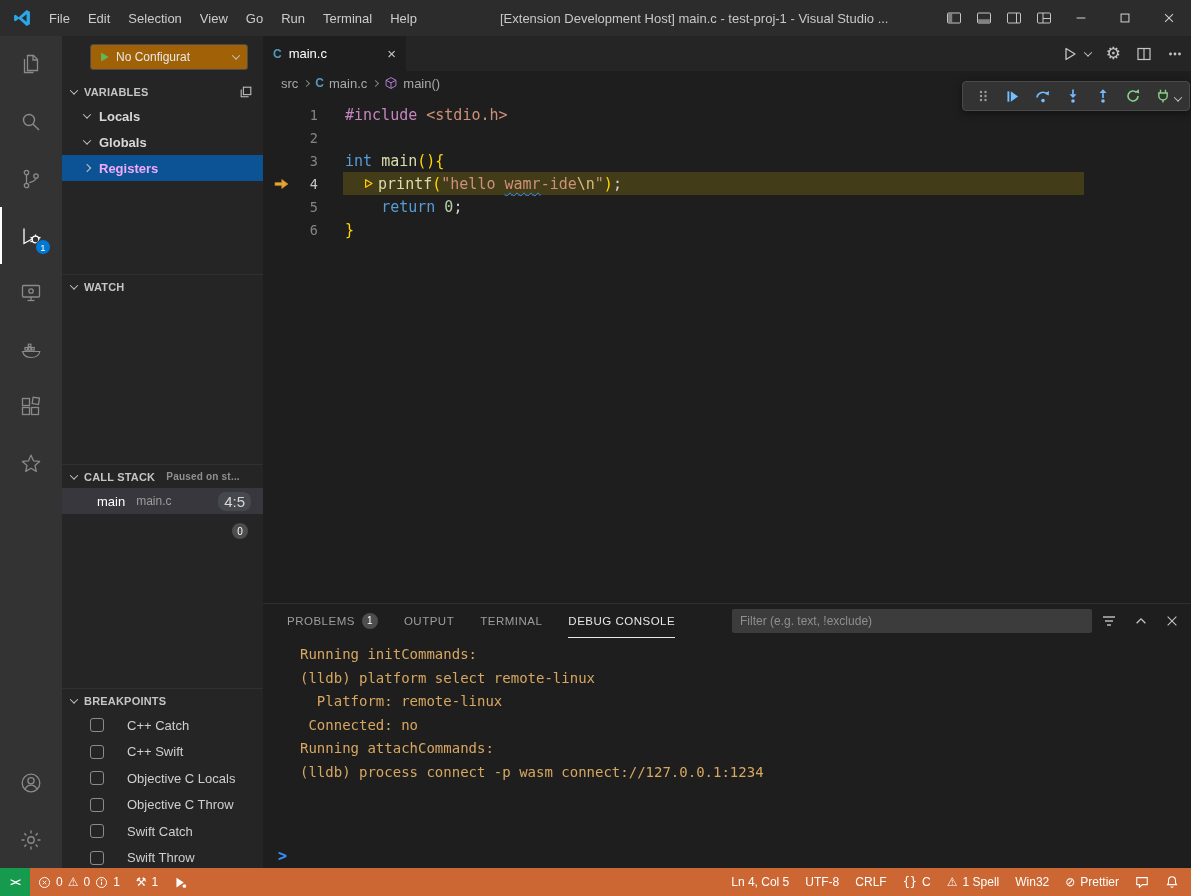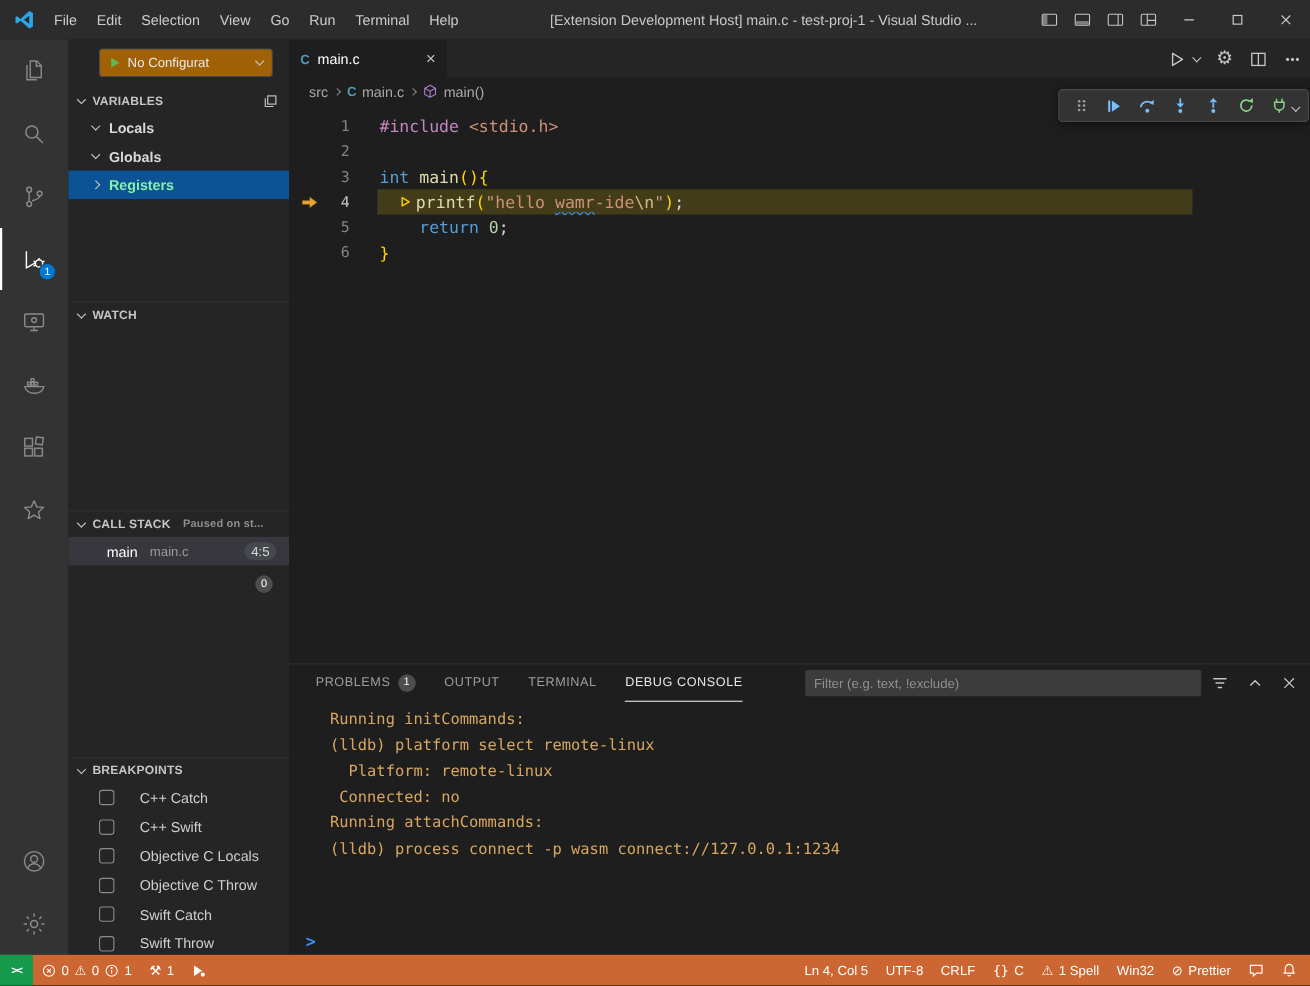--- a/index.html
+++ b/index.html
@@ -43,25 +43,25 @@
   .sec-header{display:flex;align-items:center;gap:7px;height:23px;padding-left:9px;font-size:11px;
     font-weight:700;color:#c5c5c5;letter-spacing:.2px}
   .sec-status{font-size:10px;font-weight:700;color:#8f8f8f;margin-left:4px;white-space:nowrap}
   .sec-action{margin-left:auto;margin-right:10px}
   .chev{display:inline-block;width:6px;height:6px;border-right:1.3px solid #c5c5c5;
     border-bottom:1.3px solid #c5c5c5}
   .chev.down{transform:rotate(45deg) translate(-1px,-1px)}
   .chev.right{transform:rotate(-45deg)}
   .tree-row{height:26px;display:flex;align-items:center;padding-left:22px;gap:9px;color:#d8d8d8;
     font-weight:600}
-  .tree-row.sel{background:var(--sel-bg);color:#86efac}
+  .tree-row.sel{background:var(--sel-bg);color:#f0abfc}
   .cs-row{height:26px;display:flex;align-items:center;background:#37373d;padding:0 12px 0 35px}
   .cs-name{color:#fff}
   .cs-file{color:#9d9d9d;font-size:12px;margin-left:11px}
-  .badge-pill{margin-left:auto;background:#45494e;color:#d7d7d7;font-size:12px;border-radius:8px;
+  .badge-pill{margin-left:auto;background:#45494e;color:#d7d7d7;font-size:15px;border-radius:8px;
     padding:1px 6px}
   .cs-badge{position:absolute;right:15px;top:58px;width:16px;height:16px;border-radius:50%;
     background:#4d4d4d;color:#fff;font-size:10px;display:flex;align-items:center;justify-content:center}
   .bp-row{height:26.5px;display:flex;align-items:center;padding-left:28px;gap:23px;color:#cfcfcf}
   .cb{width:14px;height:14px;border:1px solid #8b8b8b;border-radius:3px;background:#252526;flex:none}
 
   
   .editorarea{position:absolute;left:263px;top:36px;width:928px;height:567px;background:#1e1e1e}
   .tabbar{position:absolute;left:0;top:0;width:928px;height:35px;background:#252526;display:flex}
   .tab{width:143px;height:35px;background:#1e1e1e;display:flex;align-items:center;padding:0 10px;

